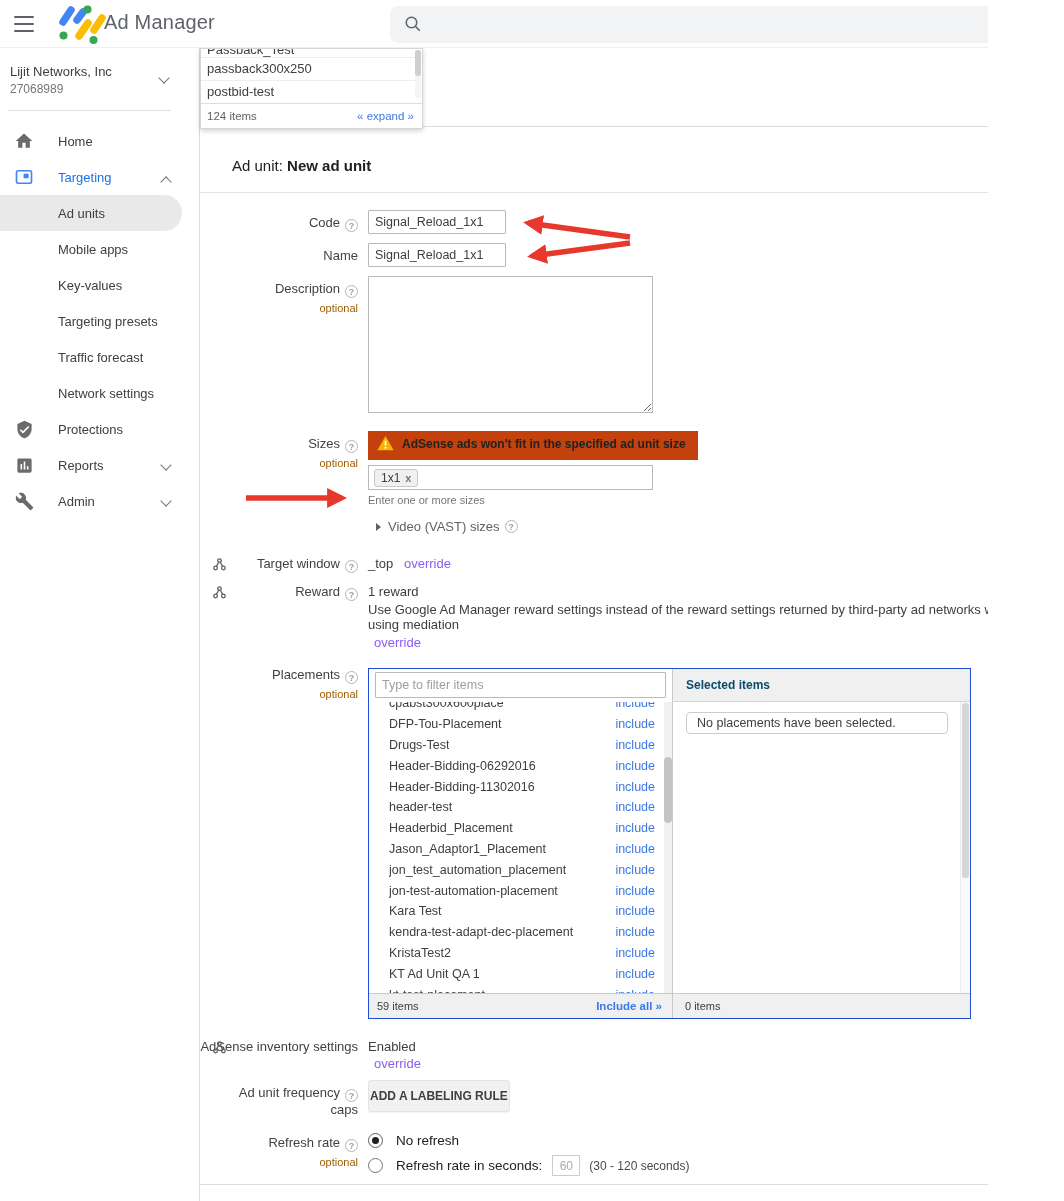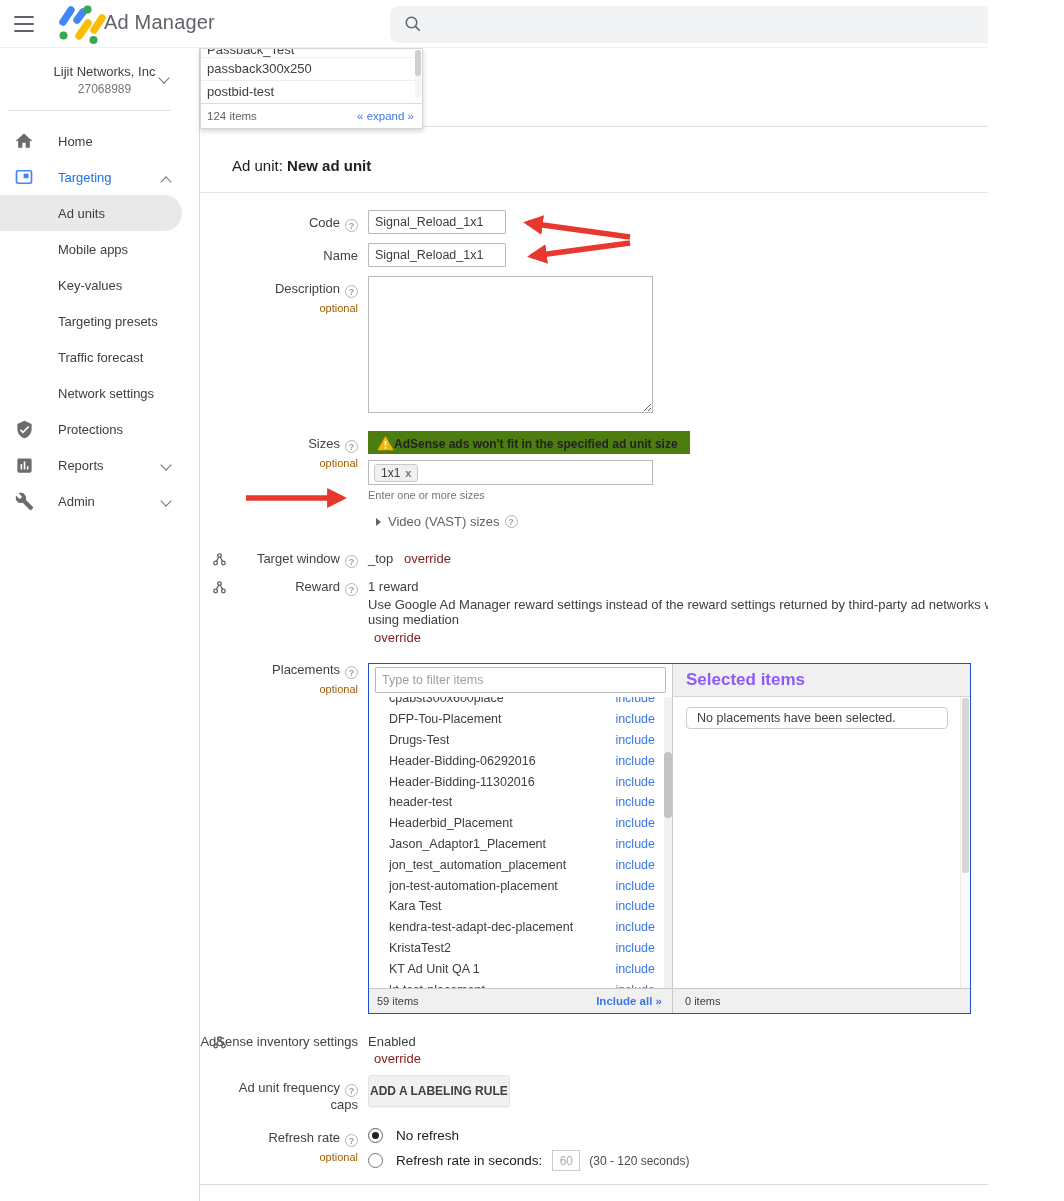--- a/index.html
+++ b/index.html
@@ -11,21 +11,21 @@
   #header { position:absolute; left:0; top:0; width:1064px; height:48px; background:#fff; border-bottom:1px solid #f0f0f0; z-index:20; }
   #hamburger { position:absolute; left:14px; top:16px; width:20px; height:16px; cursor:pointer; }
   #hamburger span { display:block; height:2px; background:#5f6368; margin-bottom:5px; border-radius:1px; }
   #logo { position:absolute; left:58px; top:4px; }
   #app-title { position:absolute; left:104px; top:11px; font-size:20px; color:#5f6368; letter-spacing:.2px; }
   #searchbar { position:absolute; left:390px; top:6px; width:680px; height:37px; background:#f1f3f4; border-radius:8px; }
   #searchbar svg { position:absolute; left:14px; top:9px; }
 
   
   #sidebar { position:absolute; left:0; top:48px; width:200px; height:1153px; background:#fff; border-right:1px solid #dcdcdc; z-index:5; }
-  #account { position:relative; padding:16px 0 0 10px;text-align:center; }
+  #account { position:relative; padding:16px 0 0 10px; }
   #account .acc-name { font-size:13px; color:#3c4043; }
   #account .acc-id { font-size:12px; color:#757575; margin-top:3px; }
   #account .chev { position:absolute; right:30px; top:26px; }
   #acc-divider { border:none; border-top:1px solid #e0e0e0; margin:14px 28px 0 8px; }
   #nav { margin-top:12px; }
   .nav-row { position:relative; display:flex; align-items:center; height:36px; padding-left:14px; font-size:13px; color:#3c4043; cursor:pointer; }
   .nav-row .nicon { width:20px; height:20px; margin-right:24px; flex:none; display:flex; align-items:center; justify-content:center; }
   .nav-sub { padding-left:58px; }
   .nav-selected { background:#e9e9e9; width:182px; border-radius:0 18px 18px 0; }
   .nav-blue { color:#1a73e8; }
@@ -57,39 +57,39 @@
   .fcol { margin-left:10px; flex:1; min-width:0; }
   .opt { font-size:11px; color:#a15c00; margin-top:2px; }
   .help { display:inline-block; width:13px; height:13px; border:1px solid #b5b5b5; border-radius:50%; color:#9e9e9e; font-size:9px; font-weight:bold; line-height:12px; text-align:center; vertical-align:-2px; margin-left:5px; }
   .help:before { content:"?"; }
   .inherit-ic { position:absolute; left:13px; top:6px; }
 
   .tin { height:24px; border:1px solid #b9b9b9; border-radius:1px; font-size:12.5px; color:#3c4043; padding:0 6px; font-family:"Liberation Sans",sans-serif; }
   #code-input, #name-input { width:138px; }
   #desc-ta { width:285px; height:137px; border:1px solid #b9b9b9; resize:both; font-family:"Liberation Sans",sans-serif; }
 
-  #size-warning { display:inline-flex; align-items:center; background:#4d7c0f; padding:5px 12px 3px 9px; font-size:12px; font-weight:bold; color:#222; }
+  #size-warning { display:inline-flex; align-items:center; gap:8px; background:#c2410c; padding:5px 12px 9px 9px; font-size:12px; font-weight:bold; color:#222; }
   .gbtn { display:inline-flex; align-items:center; background:#f1f1f1; border:1px solid #e4e4e4; border-radius:3px; font-size:13px; font-weight:bold; color:#3c4043; padding:6px 12px; cursor:pointer; box-shadow:0 1px 1px rgba(0,0,0,.05); }
   .gbtn .dcar { width:0; height:0; border-left:4px solid transparent; border-right:4px solid transparent; border-top:4px solid #757575; margin-left:7px; }
   #sizes-box { margin-top:5px; width:285px; height:25px; border:1px solid #b9b9b9; display:flex; align-items:center; padding-left:5px; background:#fff; }
   .chip { display:inline-flex; align-items:center; background:#f0f0f0; border:1px solid #c9c9c9; border-radius:3px; font-size:12px; color:#3c4043; padding:1px 6px; }
   .chip .x { color:#757575; font-size:11px; margin-left:5px; cursor:pointer; font-weight:bold; }
   .helper { font-size:11px; color:#757575; margin-top:4px; }
   #vast-row { margin-top:13px; margin-left:8px; font-size:13px; color:#616161; display:flex; align-items:center; cursor:pointer; }
   #vast-row .tri { width:0; height:0; border-top:4px solid transparent; border-bottom:4px solid transparent; border-left:5px solid #616161; margin-right:7px; }
 
   .val13 { font-size:13px; color:#3c4043; padding-top:5px; }
-  a.blue { color:#7f1d1d; text-decoration:none; cursor:pointer; }
+  a.blue { color:#8b5cf6; text-decoration:none; cursor:pointer; }
 
   
   #plw { margin-top:6px; width:603px; border:1px solid #1d4ed8; display:grid; grid-template-columns:304px 1fr; grid-template-rows:33px 291px 25px; background:#fff; }
   #pl-filter-cell { border-right:1px solid #c9c9c9; padding:3px 6px; }
   #pl-filter { width:100%; height:26px; }
   #pl-filter::placeholder { color:#9e9e9e; }
-  #sel-header { background:#f0f0f0; border-bottom:1px solid #d4d4d4; font-size:17px; font-weight:bold; color:#8b5cf6; line-height:32px; padding-left:13px; }
+  #sel-header { background:#f0f0f0; border-bottom:1px solid #d4d4d4; font-size:12px; font-weight:bold; color:#0c4a6e; line-height:32px; padding-left:13px; }
   #pl-list { position:relative; border-right:1px solid #c9c9c9; overflow:hidden; }
   .pl-row { display:flex; justify-content:space-between; align-items:center; height:20.8px; padding:0 17px 0 20px; }
   .pl-row:first-child { margin-top:-9px; }
   .pl-name { font-size:12.5px; color:#3c4043; white-space:nowrap; overflow:hidden; }
   .pl-inc { font-size:12.5px; color:#3b78e7; cursor:pointer; }
   #pl-scroll { position:absolute; right:0; top:0; bottom:0; width:8px; background:#f1f1f1; }
   #pl-scroll i { position:absolute; top:55px; left:0; width:8px; height:66px; background:#c4c4c4; border-radius:4px; }
   #sel-body { position:relative; background:#fff; }
   #sel-empty { margin:10px 22px 0 13px; border:1px solid #ccc; border-radius:4px; padding:3px 10px; font-size:12.5px; color:#3c4043; }
   #sel-scroll { position:absolute; right:0; top:0; bottom:0; width:10px; background:#fafafa; border-left:1px solid #ececec; }

